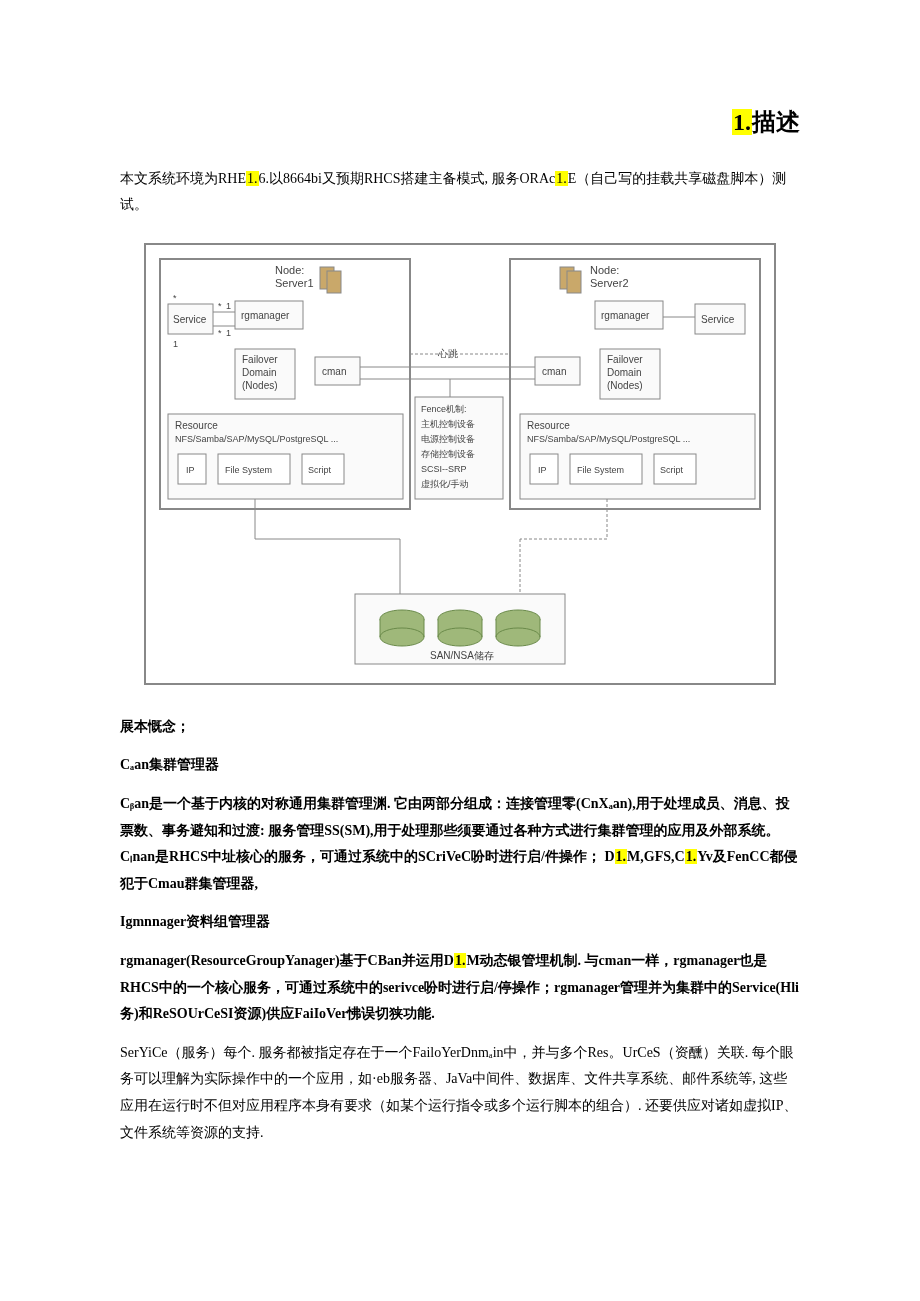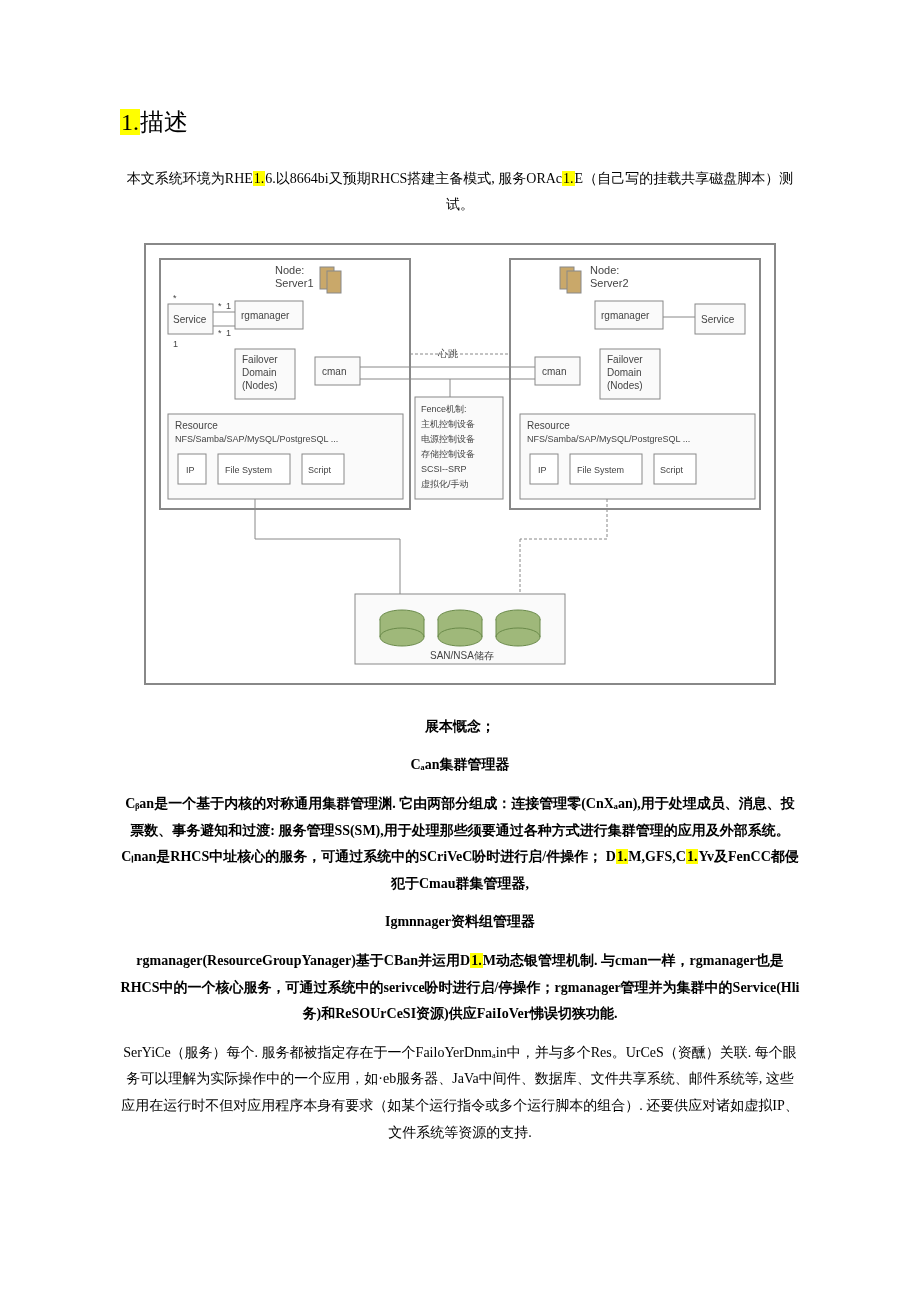--- a/index.html
+++ b/index.html
@@ -7,30 +7,30 @@
     padding: 100px 120px 60px 120px;
     font-family: "SimSun", "Microsoft YaHei", serif;
     font-size: 14px;
     line-height: 1.9;
     color: #000;
     background: #fff;
     width: 680px;
   }
   h1 {
     font-size: 24px;
-    font-weight: normal;
+    font-weight: bold;
     margin: 0 0 20px 0;
+    text-align: right;
   }
   .hl {
     background: #ffff00;
     padding: 0 1px;
   }
   p {
     margin: 0 0 8px 0;
-    text-align: center;
   }
   .mb20 { margin-bottom: 20px; }
   .mb12 { margin-bottom: 12px; font-weight: bold; }
   .diagram {
     margin: 10px auto 25px auto;
     display: block;
     width: 640px;
   }
   .diagram text {
     font-family: Arial, sans-serif;

